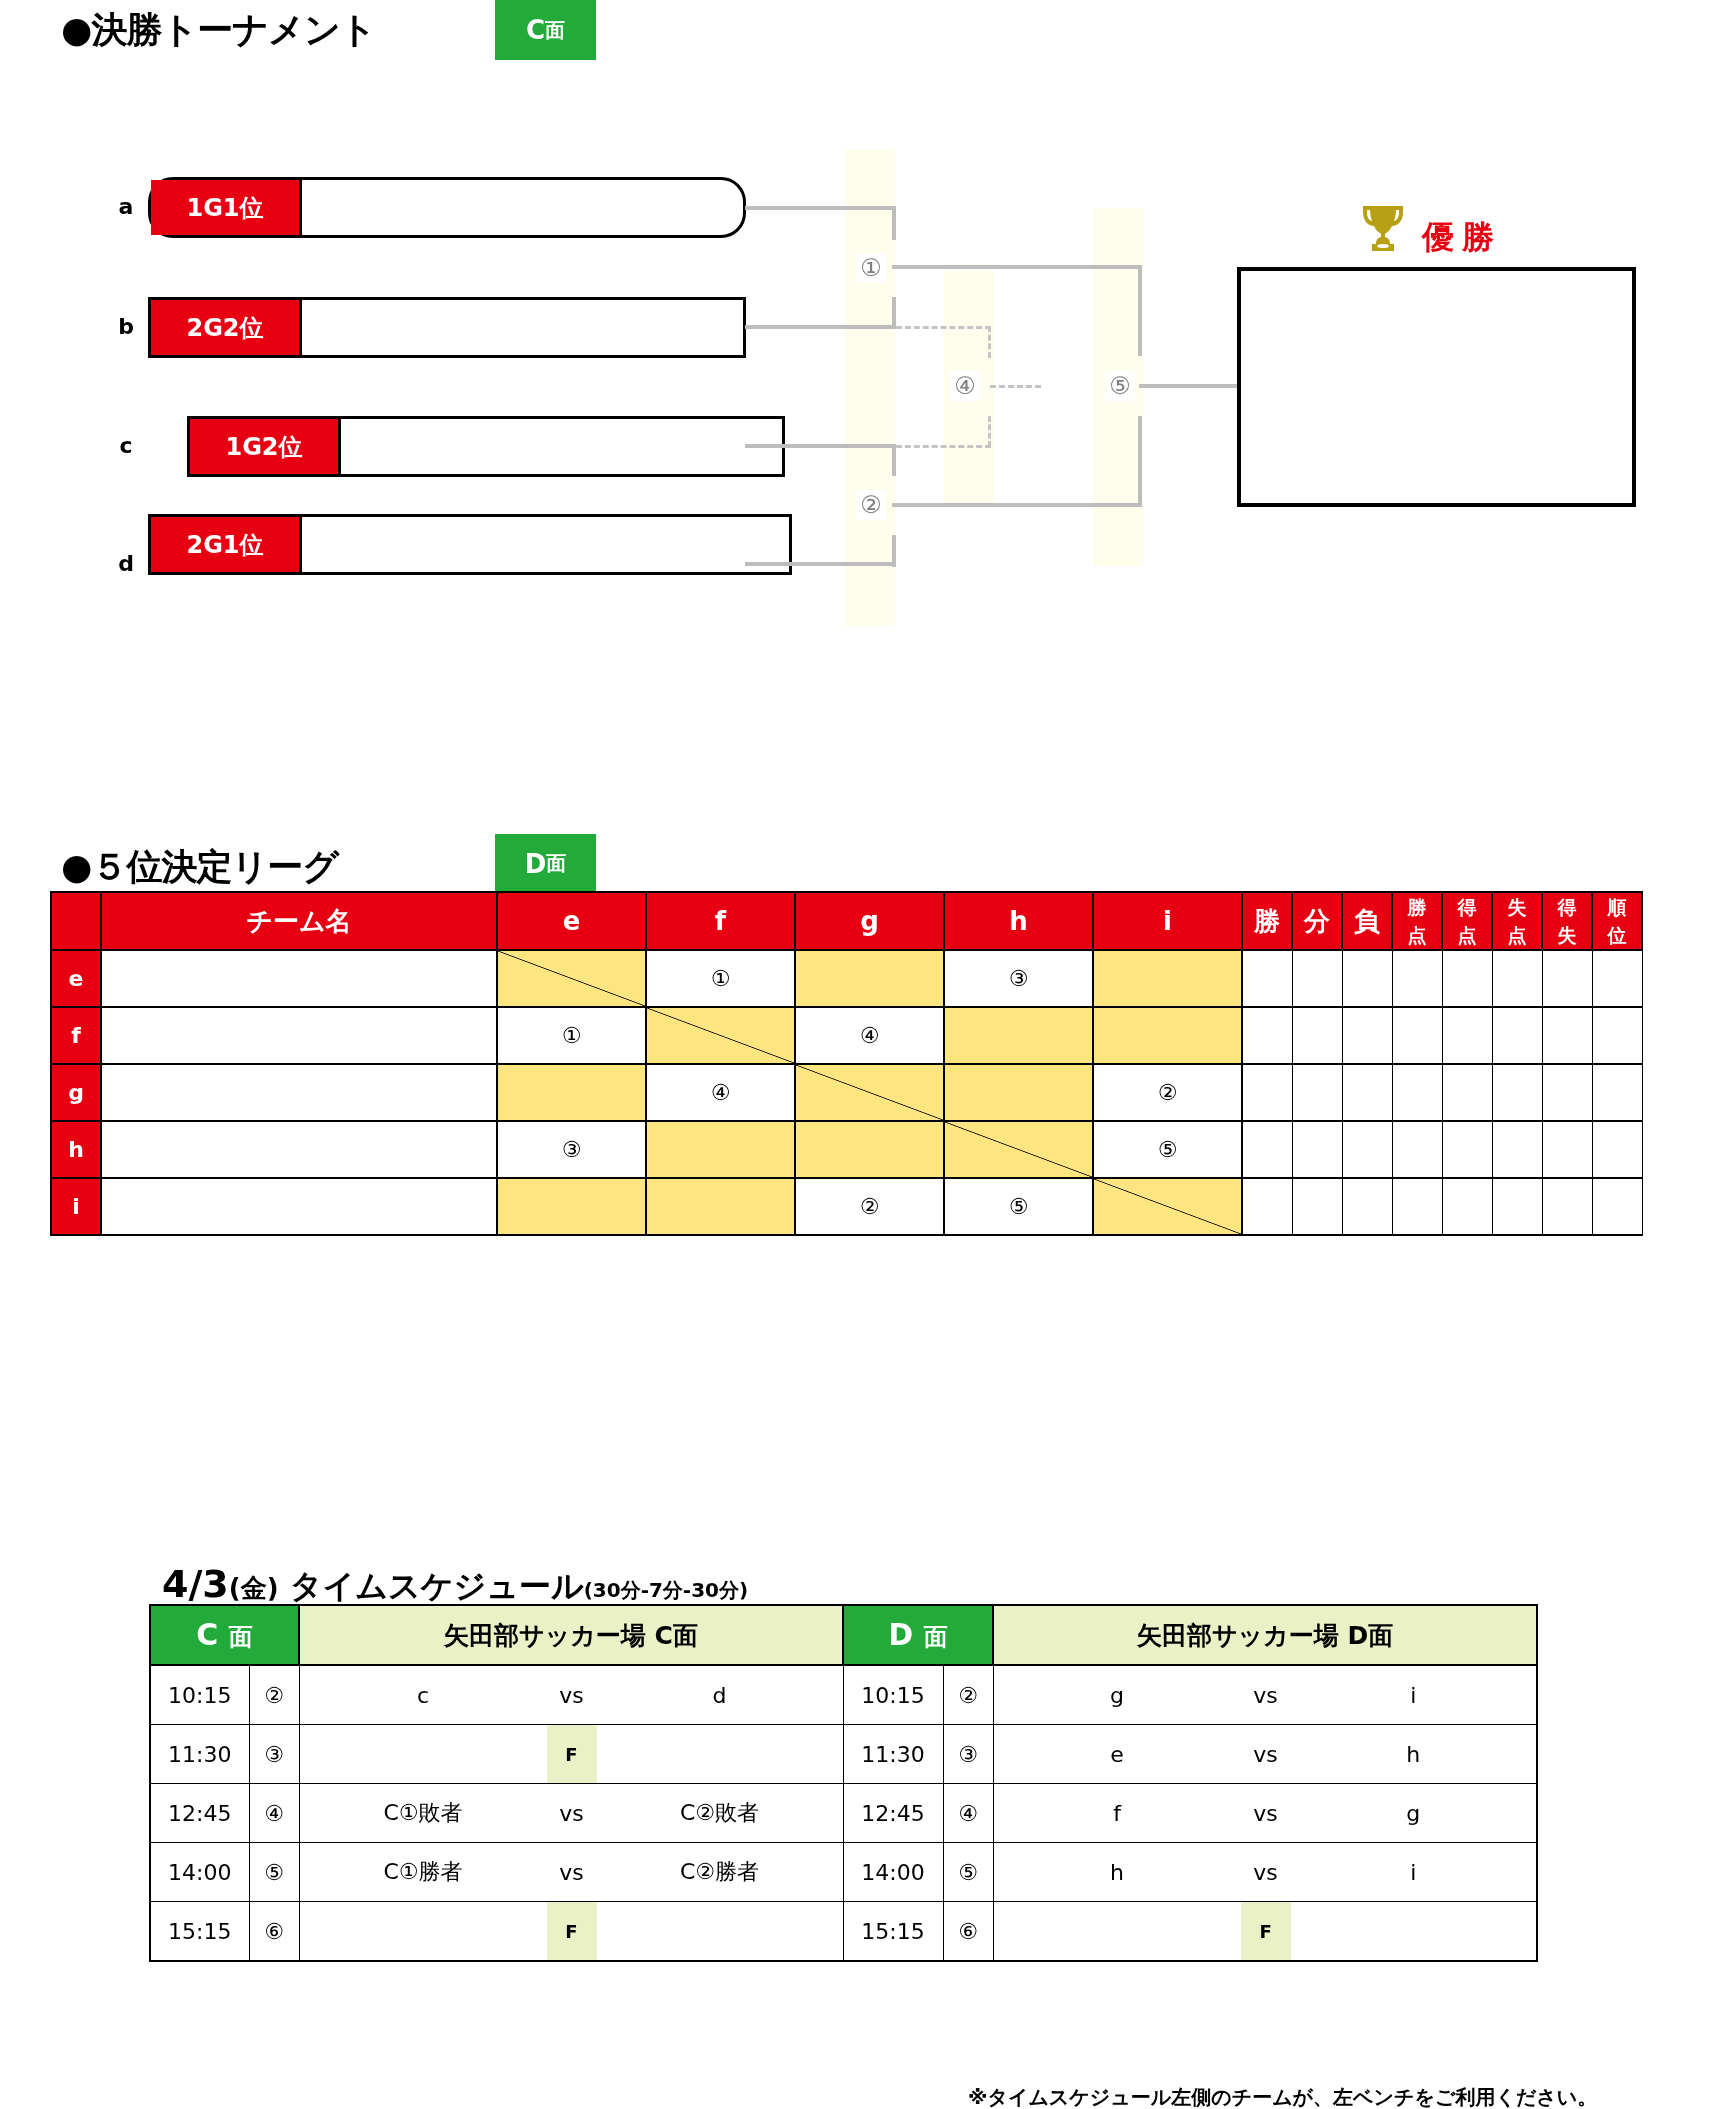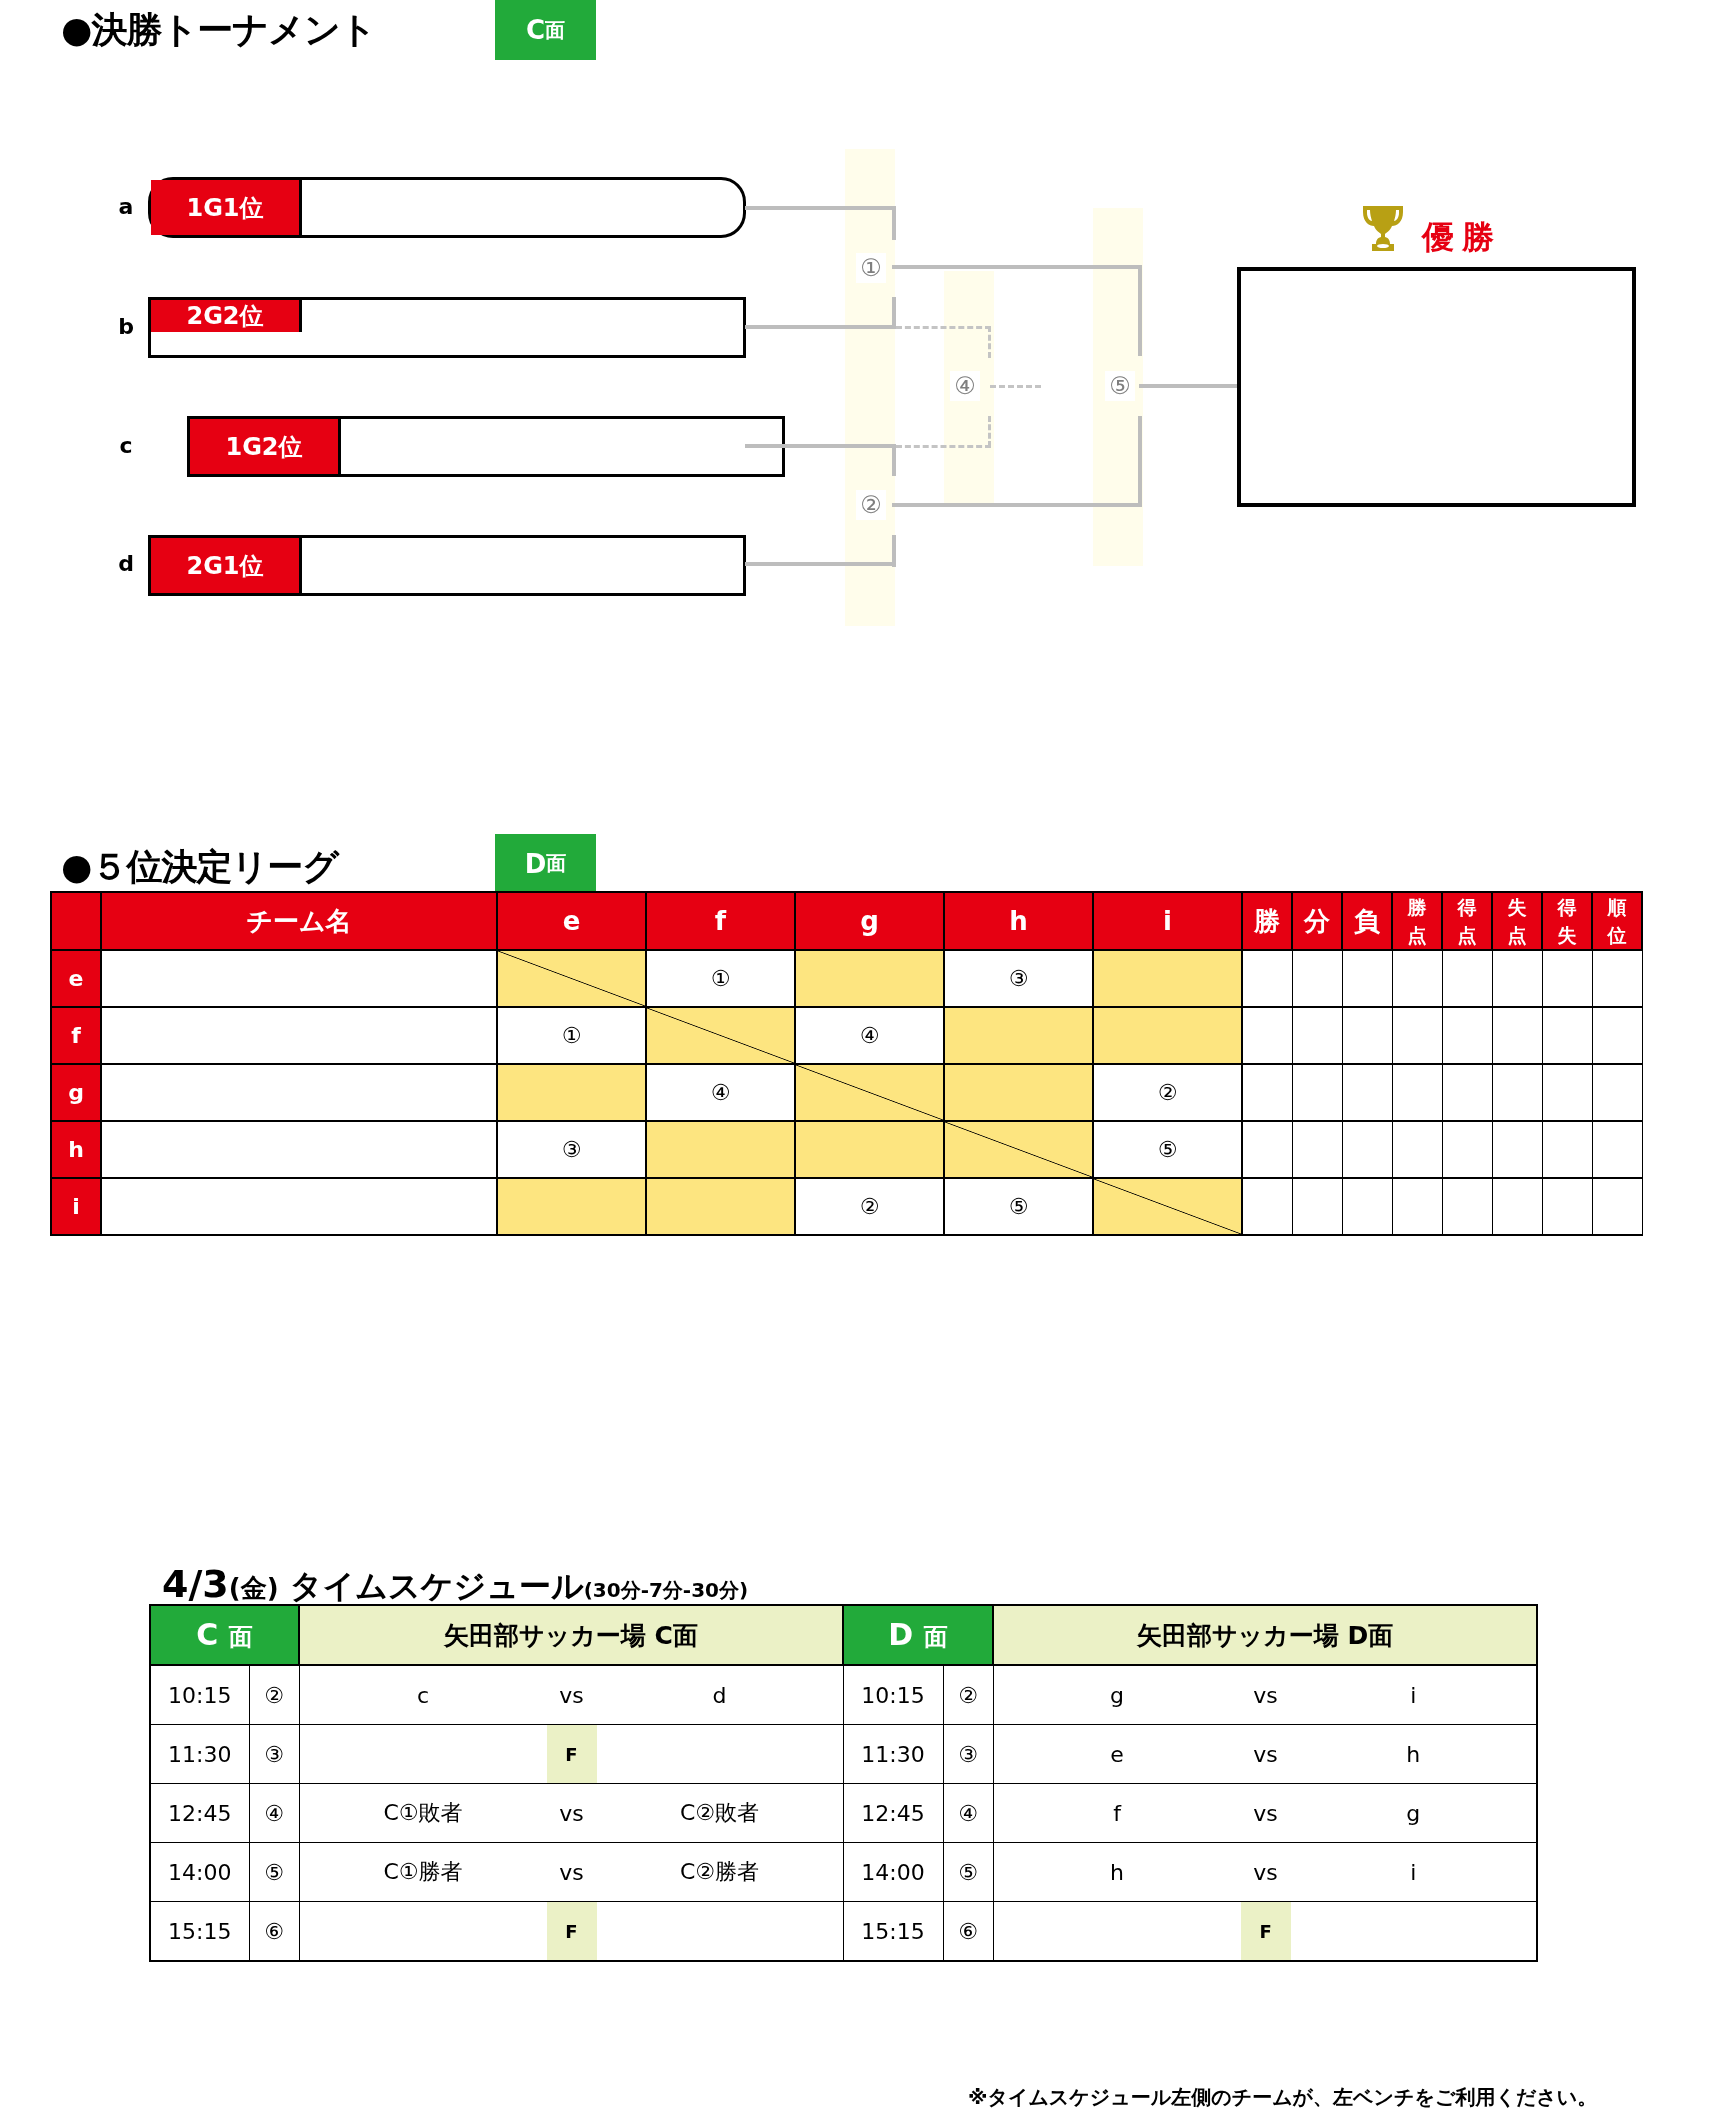--- a/index.html
+++ b/index.html
@@ -63,33 +63,33 @@
 <div class="abs band" style="left:944px; top:271px; width:50px; height:234px;"></div>
 <div class="abs band" style="left:1093px; top:208px; width:50px; height:358px;"></div>
 
 <div class="abs seed-letter" style="left:111px; top:194px;">a</div>
 <div class="abs seed-box" style="left:148px; top:177px; width:598px; height:61px;border-radius:25px;">
   <div class="seed-tag">1G1位</div>
   <div class="seed-name"></div>
 </div>
 
 <div class="abs seed-letter" style="left:111px; top:314px;">b</div>
-<div class="abs seed-box" style="left:148px; top:297px; width:598px; height:61px;flex-direction:column;">
+<div class="abs seed-box" style="left:148px; top:297px; width:598px; height:61px;">
   <div class="seed-tag">2G2位</div>
   <div class="seed-name"></div>
 </div>
 
 <div class="abs seed-letter" style="left:111px; top:433px;">c</div>
 <div class="abs seed-box" style="left:148px; top:416px; width:598px; height:61px;margin-left:39px;">
   <div class="seed-tag">1G2位</div>
   <div class="seed-name"></div>
 </div>
 
 <div class="abs seed-letter" style="left:111px; top:551px;">d</div>
-<div class="abs seed-box" style="left:148px; top:535px; width:598px; height:61px;">
+<div class="abs seed-box" style="left:148px; top:514px; width:644px; height:61px;">
   <div class="seed-tag">2G1位</div>
   <div class="seed-name"></div>
 </div>
 
 <div class="abs hline" style="left:745px; top:206px; width:150px;"></div>
 <div class="abs vline" style="left:892px; top:206px; height:34px;"></div>
 <div class="abs hline" style="left:745px; top:325px; width:150px;"></div>
 <div class="abs vline" style="left:892px; top:297px; height:32px;"></div>
 <div class="abs circ" style="left:856px; top:253px;">①</div>
 <div class="abs hline" style="left:892px; top:265px; width:249px;"></div>

